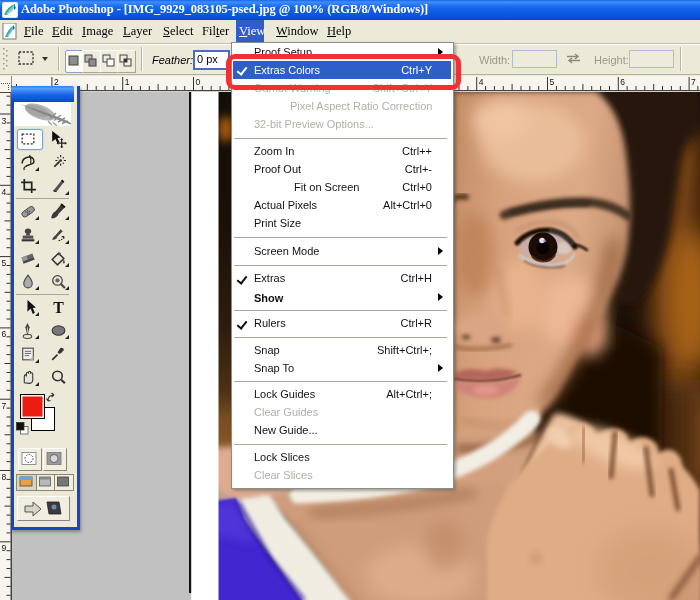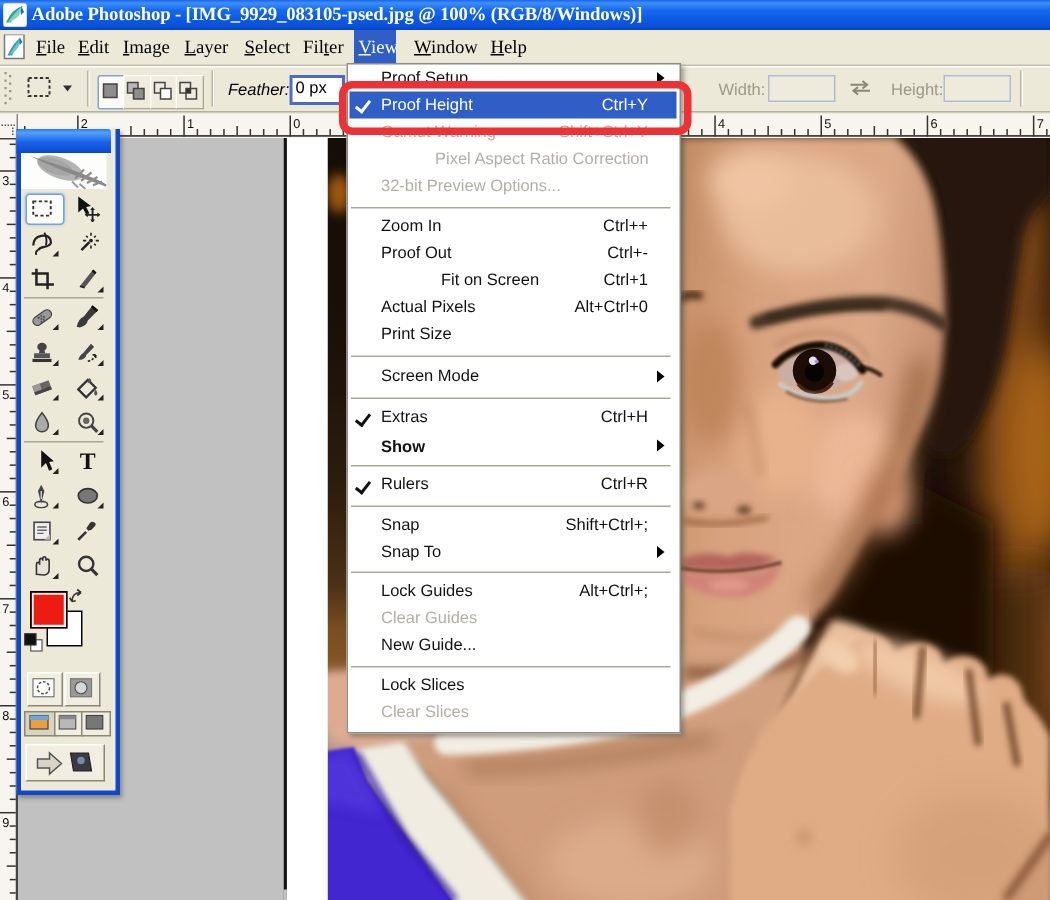--- a/index.html
+++ b/index.html
@@ -570,21 +570,21 @@
     <circle cx="37" cy="11" r="2.5" fill="#7888a8"></circle>
   </svg>
 <div class="abs" style="left:231px;top:42px;width:221px;height:445px;background:#fff;border:1px solid #8e8c84;box-shadow:2px 2px 3px rgba(100,96,85,0.55);"></div>
 <div class="abs" style="left:233px;top:43.0px;width:218px;height:18px;font:11px 'Liberation Sans',sans-serif;">
     <span style="position:absolute;left:21px;top:2.5px;color:#121212;white-space:nowrap;">Proof Setup</span>
     <span style="position:absolute;right:8px;top:5px;width:0;height:0;border-left:5px solid #000;border-top:4px solid transparent;border-bottom:4px solid transparent;"></span>
   </div>
 <div class="abs" style="left:233px;top:61.0px;width:218px;height:18px;background:#2f5fc6;"></div>
 <div class="abs" style="left:233px;top:61.0px;width:218px;height:18px;font:11px 'Liberation Sans',sans-serif;">
     <span style="position:absolute;left:6px;top:4px;width:4px;height:8px;border-right:2px solid #fff;border-bottom:2px solid #fff;transform:rotate(38deg);"></span>
-    <span style="position:absolute;left:21px;top:2.5px;color:#fff;white-space:nowrap;">Proof Height</span>
+    <span style="position:absolute;left:21px;top:2.5px;color:#fff;white-space:nowrap;">Extras Colors</span>
     <span style="position:absolute;right:19px;top:2.5px;color:#fff;white-space:nowrap;">Ctrl+Y</span>
   </div>
 <div class="abs" style="left:233px;top:79.0px;width:218px;height:18px;font:11px 'Liberation Sans',sans-serif;">
     <span style="position:absolute;left:21px;top:2.5px;color:#b2afa4;white-space:nowrap;">Gamut Warning</span>
     <span style="position:absolute;right:19px;top:2.5px;color:#b2afa4;white-space:nowrap;">Shift+Ctrl+Y</span>
   </div>
 <div class="abs" style="left:233px;top:97.0px;width:218px;height:18px;font:11px 'Liberation Sans',sans-serif;margin-left:36px;">
     <span style="position:absolute;left:21px;top:2.5px;color:#b2afa4;white-space:nowrap;">Pixel Aspect Ratio Correction</span>
   </div>
 <div class="abs" style="left:233px;top:115.5px;width:218px;height:18px;font:11px 'Liberation Sans',sans-serif;">
@@ -594,21 +594,21 @@
 <div class="abs" style="left:233px;top:142.5px;width:218px;height:18px;font:11px 'Liberation Sans',sans-serif;">
     <span style="position:absolute;left:21px;top:2.5px;color:#121212;white-space:nowrap;">Zoom In</span>
     <span style="position:absolute;right:19px;top:2.5px;color:#121212;white-space:nowrap;">Ctrl++</span>
   </div>
 <div class="abs" style="left:233px;top:160.5px;width:218px;height:18px;font:11px 'Liberation Sans',sans-serif;">
     <span style="position:absolute;left:21px;top:2.5px;color:#121212;white-space:nowrap;">Proof Out</span>
     <span style="position:absolute;right:19px;top:2.5px;color:#121212;white-space:nowrap;">Ctrl+-</span>
   </div>
 <div class="abs" style="left:233px;top:178.5px;width:218px;height:18px;font:11px 'Liberation Sans',sans-serif;">
     <span style="position:absolute;left:21px;top:2.5px;color:#121212;white-space:nowrap;padding-left:40px;">Fit on Screen</span>
-    <span style="position:absolute;right:19px;top:2.5px;color:#121212;white-space:nowrap;">Ctrl+1</span>
+    <span style="position:absolute;right:19px;top:2.5px;color:#121212;white-space:nowrap;">Ctrl+0</span>
   </div>
 <div class="abs" style="left:233px;top:196.5px;width:218px;height:18px;font:11px 'Liberation Sans',sans-serif;">
     <span style="position:absolute;left:21px;top:2.5px;color:#121212;white-space:nowrap;">Actual Pixels</span>
     <span style="position:absolute;right:19px;top:2.5px;color:#121212;white-space:nowrap;">Alt+Ctrl+0</span>
   </div>
 <div class="abs" style="left:233px;top:214.5px;width:218px;height:18px;font:11px 'Liberation Sans',sans-serif;">
     <span style="position:absolute;left:21px;top:2.5px;color:#121212;white-space:nowrap;">Print Size</span>
   </div>
 <div class="abs msep" style="left:234px;top:237.0px;"></div>
 <div class="abs" style="left:233px;top:242.0px;width:218px;height:18px;font:11px 'Liberation Sans',sans-serif;">

